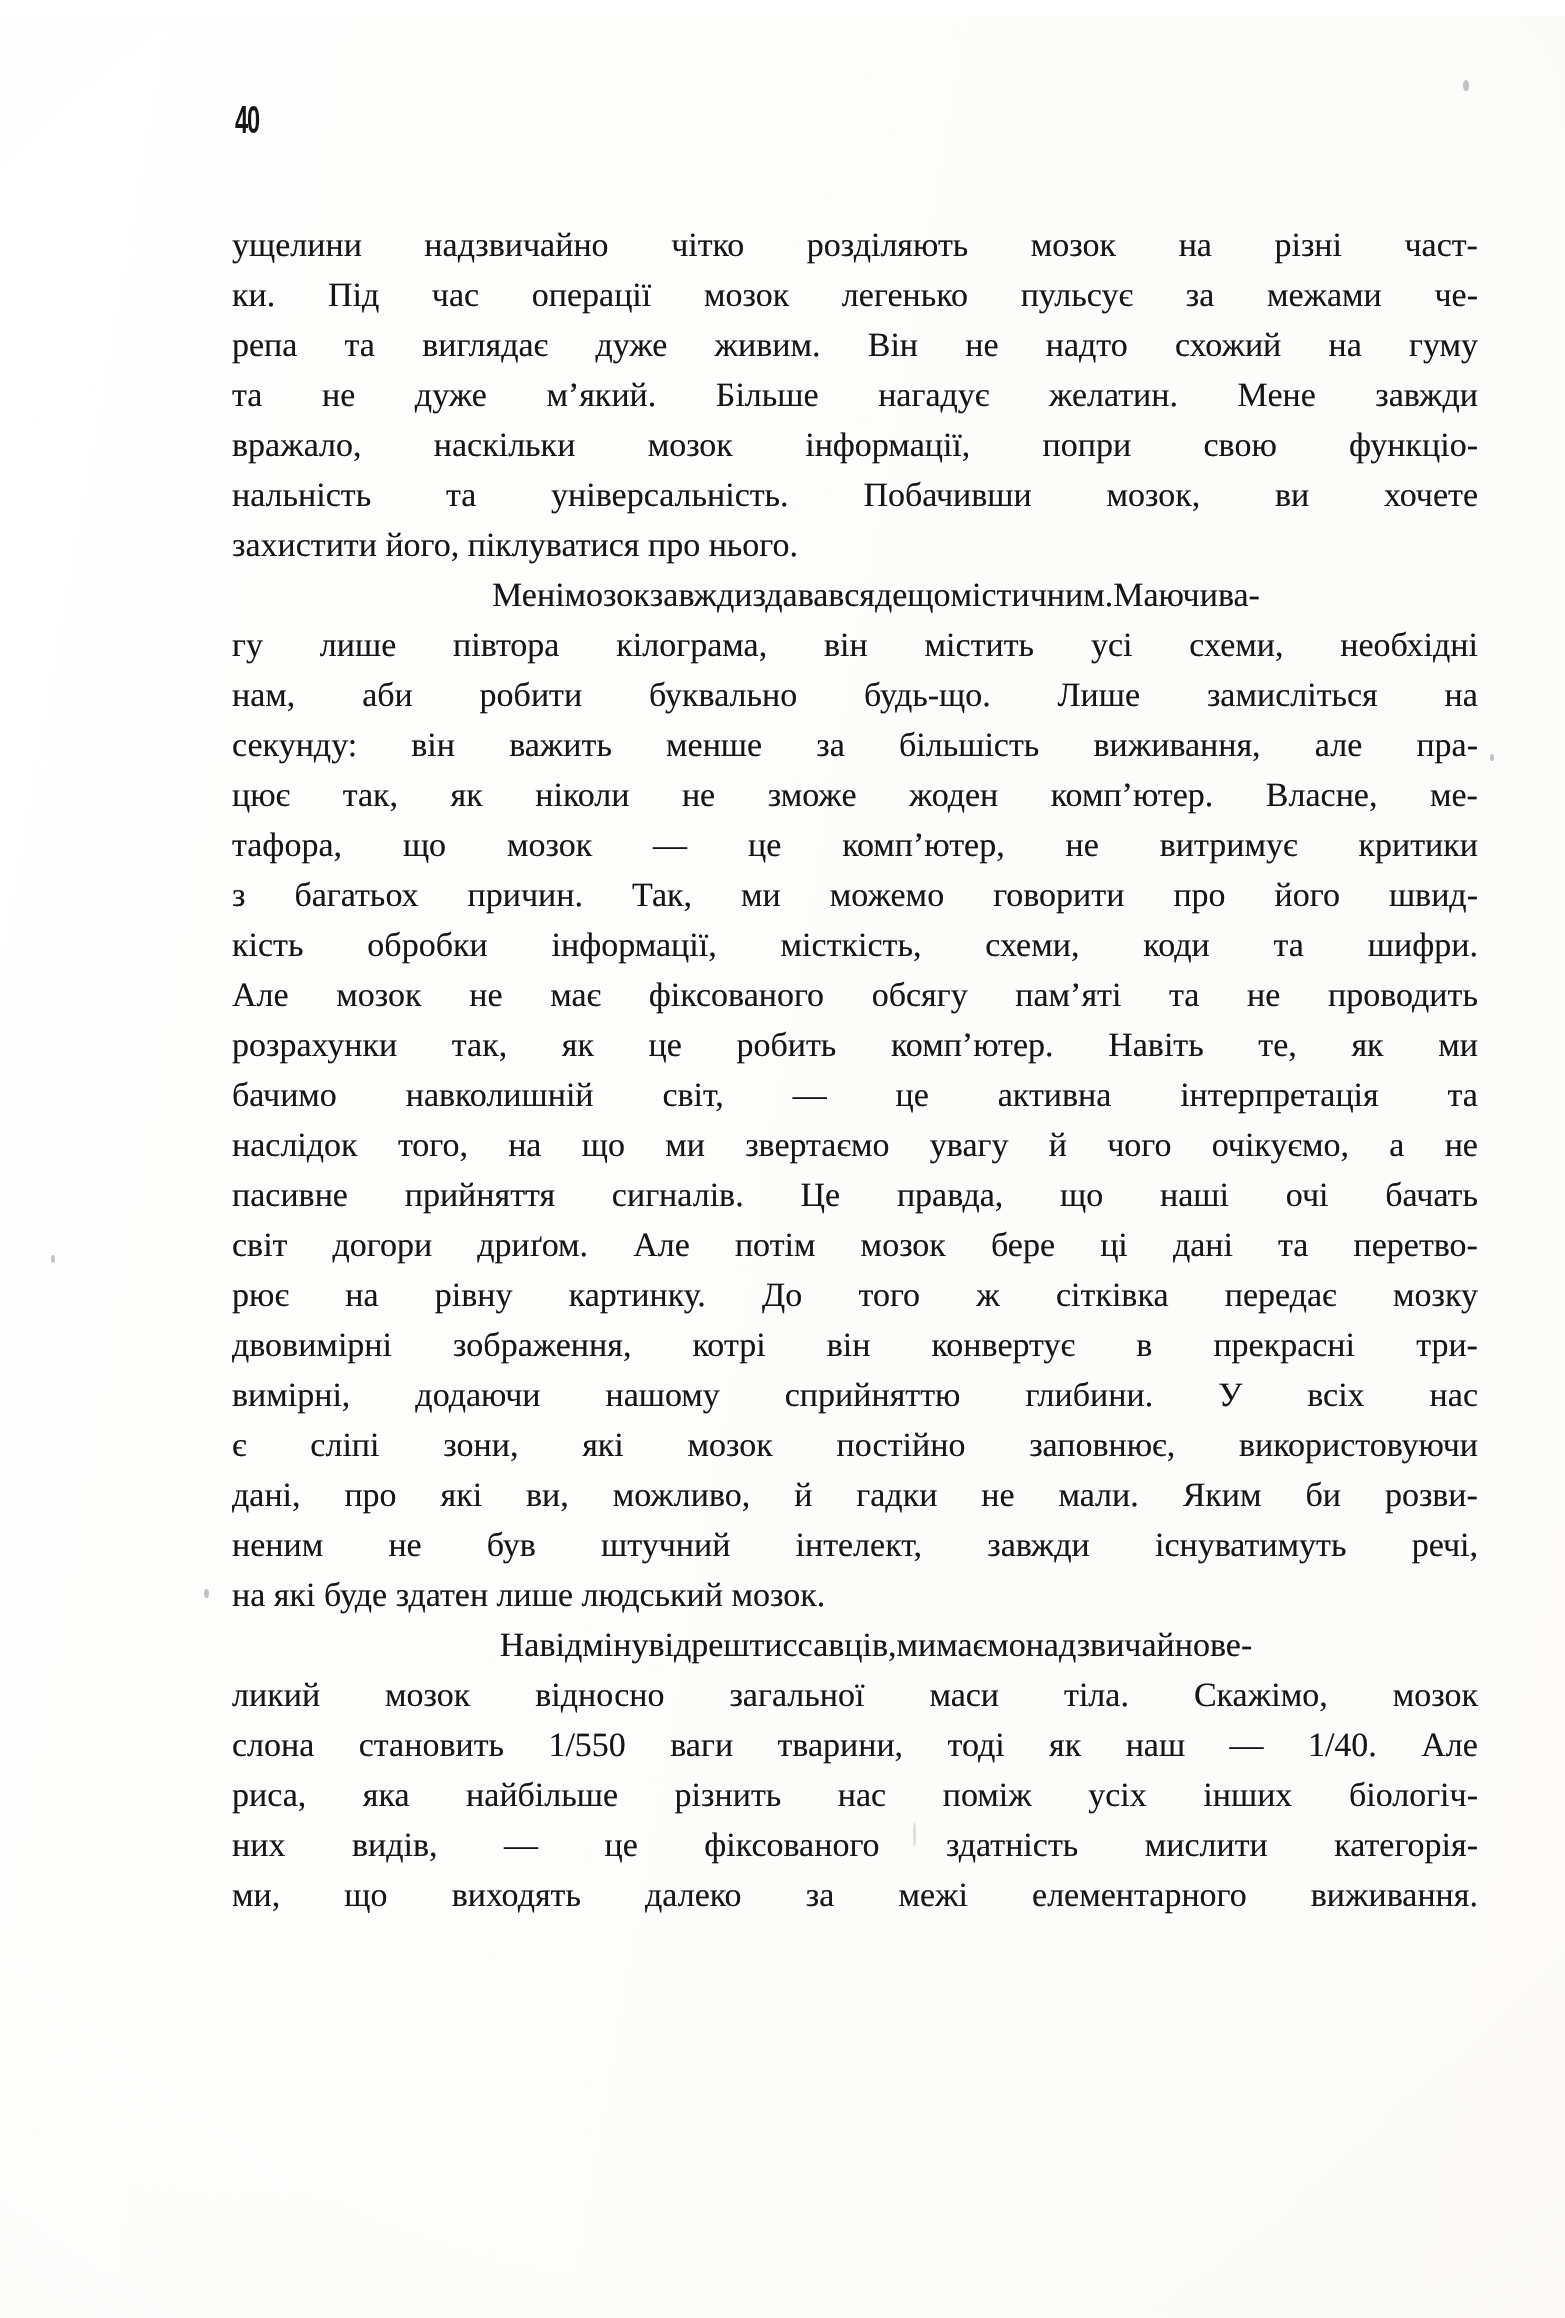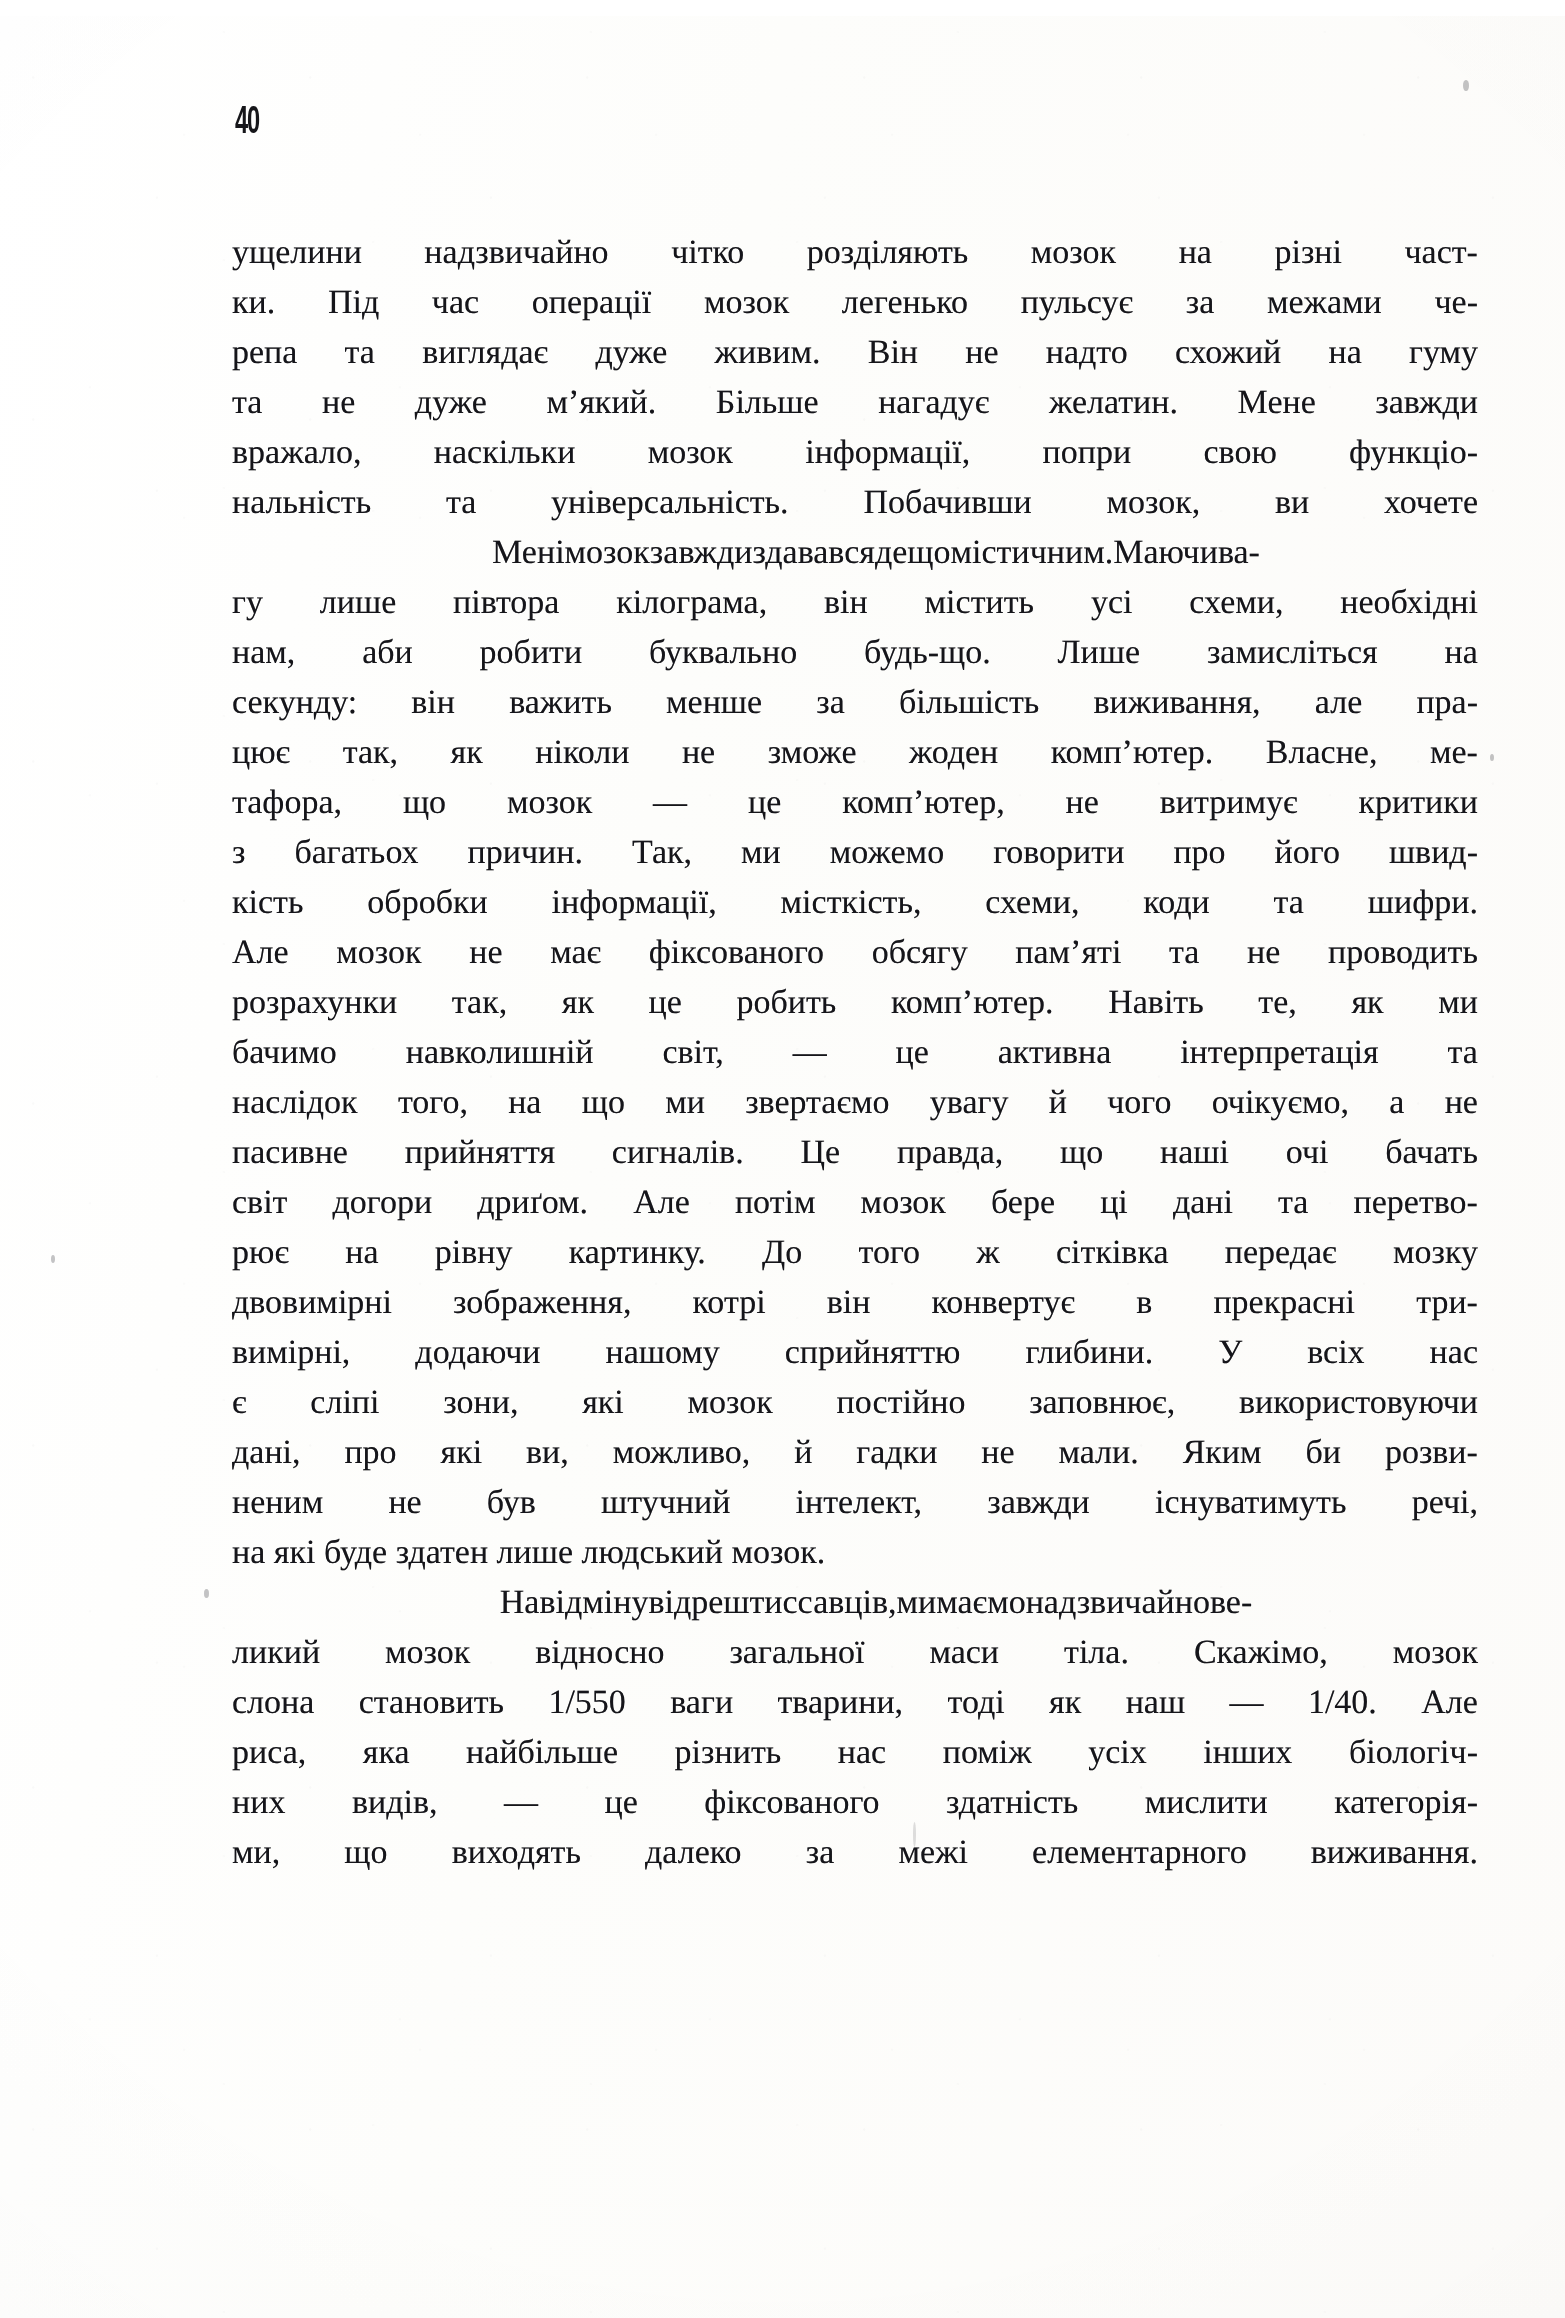--- a/index.html
+++ b/index.html
@@ -51,21 +51,21 @@
     color: #16161a;
     transform: scaleX(0.62);
     transform-origin: left top;
     -webkit-font-smoothing: none;
   }
 
   
   .textblock {
     position: absolute;
     left: 232px;
-    top: 212px;
+    top: 205px;
     width: 1246px;
     font-family: "Liberation Serif", "DejaVu Serif", serif;
     font-size: 34px;
     line-height: 50px;
     color: #15151a;
     text-rendering: geometricPrecision;
   }
 
   .para {
     margin: 0;
@@ -185,20 +185,21 @@
         </span>
         <span class="line j">
           <span class="w">нальність</span>
           <span class="w">та</span>
           <span class="w">універсальність.</span>
           <span class="w">Побачивши</span>
           <span class="w">мозок,</span>
           <span class="w">ви</span>
           <span class="w">хочете</span>
         </span>
+        <span class="line last">захистити його, піклуватися про нього.</span>
       </p>
       <p class="para">
         <span class="line j indent">
           <span class="w">Мені</span>
           <span class="w">мозок</span>
           <span class="w">завжди</span>
           <span class="w">здавався</span>
           <span class="w">дещо</span>
           <span class="w">містичним.</span>
           <span class="w">Маючи</span>

